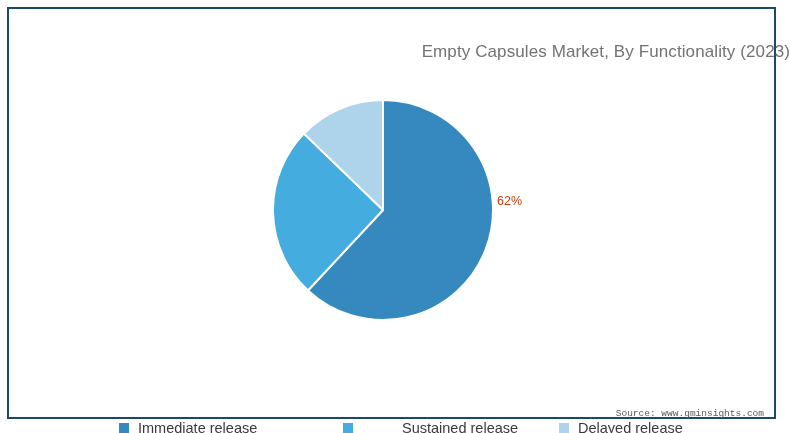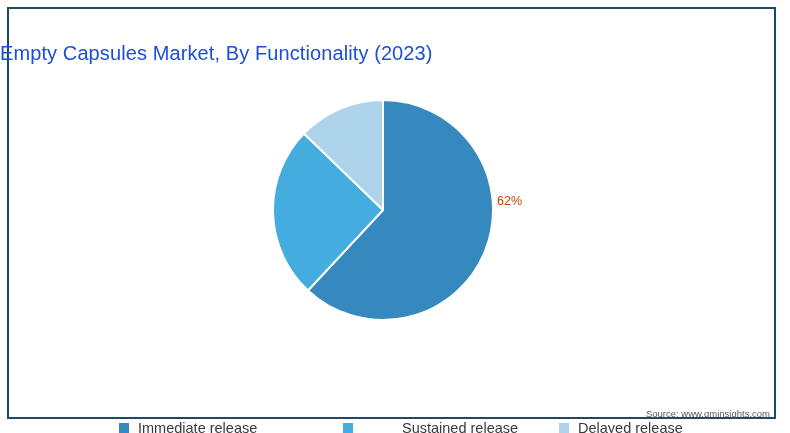--- a/index.html
+++ b/index.html
@@ -25,23 +25,23 @@
     height: 412px;
     border: 2px solid #1b4a66;
     box-sizing: border-box;
     pointer-events: none;
   }
   #chart-title {
     position: absolute;
     left: 0;
     top: 42px;
     width: 790px;
-    text-align: left;
-    font-size: 20px;
-    color: #1d4ed8;
+    text-align: right;
+    font-size: 17px;
+    color: #737373;
     letter-spacing: 0.1px;
     white-space: nowrap;
   }
   #pie-wrap {
     position: absolute;
     left: 273px;
     top: 100px;
     width: 220px;
     height: 220px;
   }
@@ -82,25 +82,26 @@
   }
   .legend-label {
     font-size: 14.5px;
     color: #3a3a3a;
   }
   #legend-item-0 { left: 103px; }
   #legend-item-1 { left: 327px; gap: 40px; }
   #legend-item-2 { left: 543px; text-align: center; }
   #source-note {
     position: absolute;
-    right: 20px;
+    right: 26px;
     top: 408px;
     font-size: 9.5px;
     color: #5a5a5a;
     white-space: nowrap;
+    font-family: Liberation Mono, monospace;
   }
 </style>
 </head>
 <body>
 
 <div id="canvas">
 
   <div id="frame"></div>
 
   <div id="chart-title">Empty Capsules Market, By Functionality (2023)</div>

